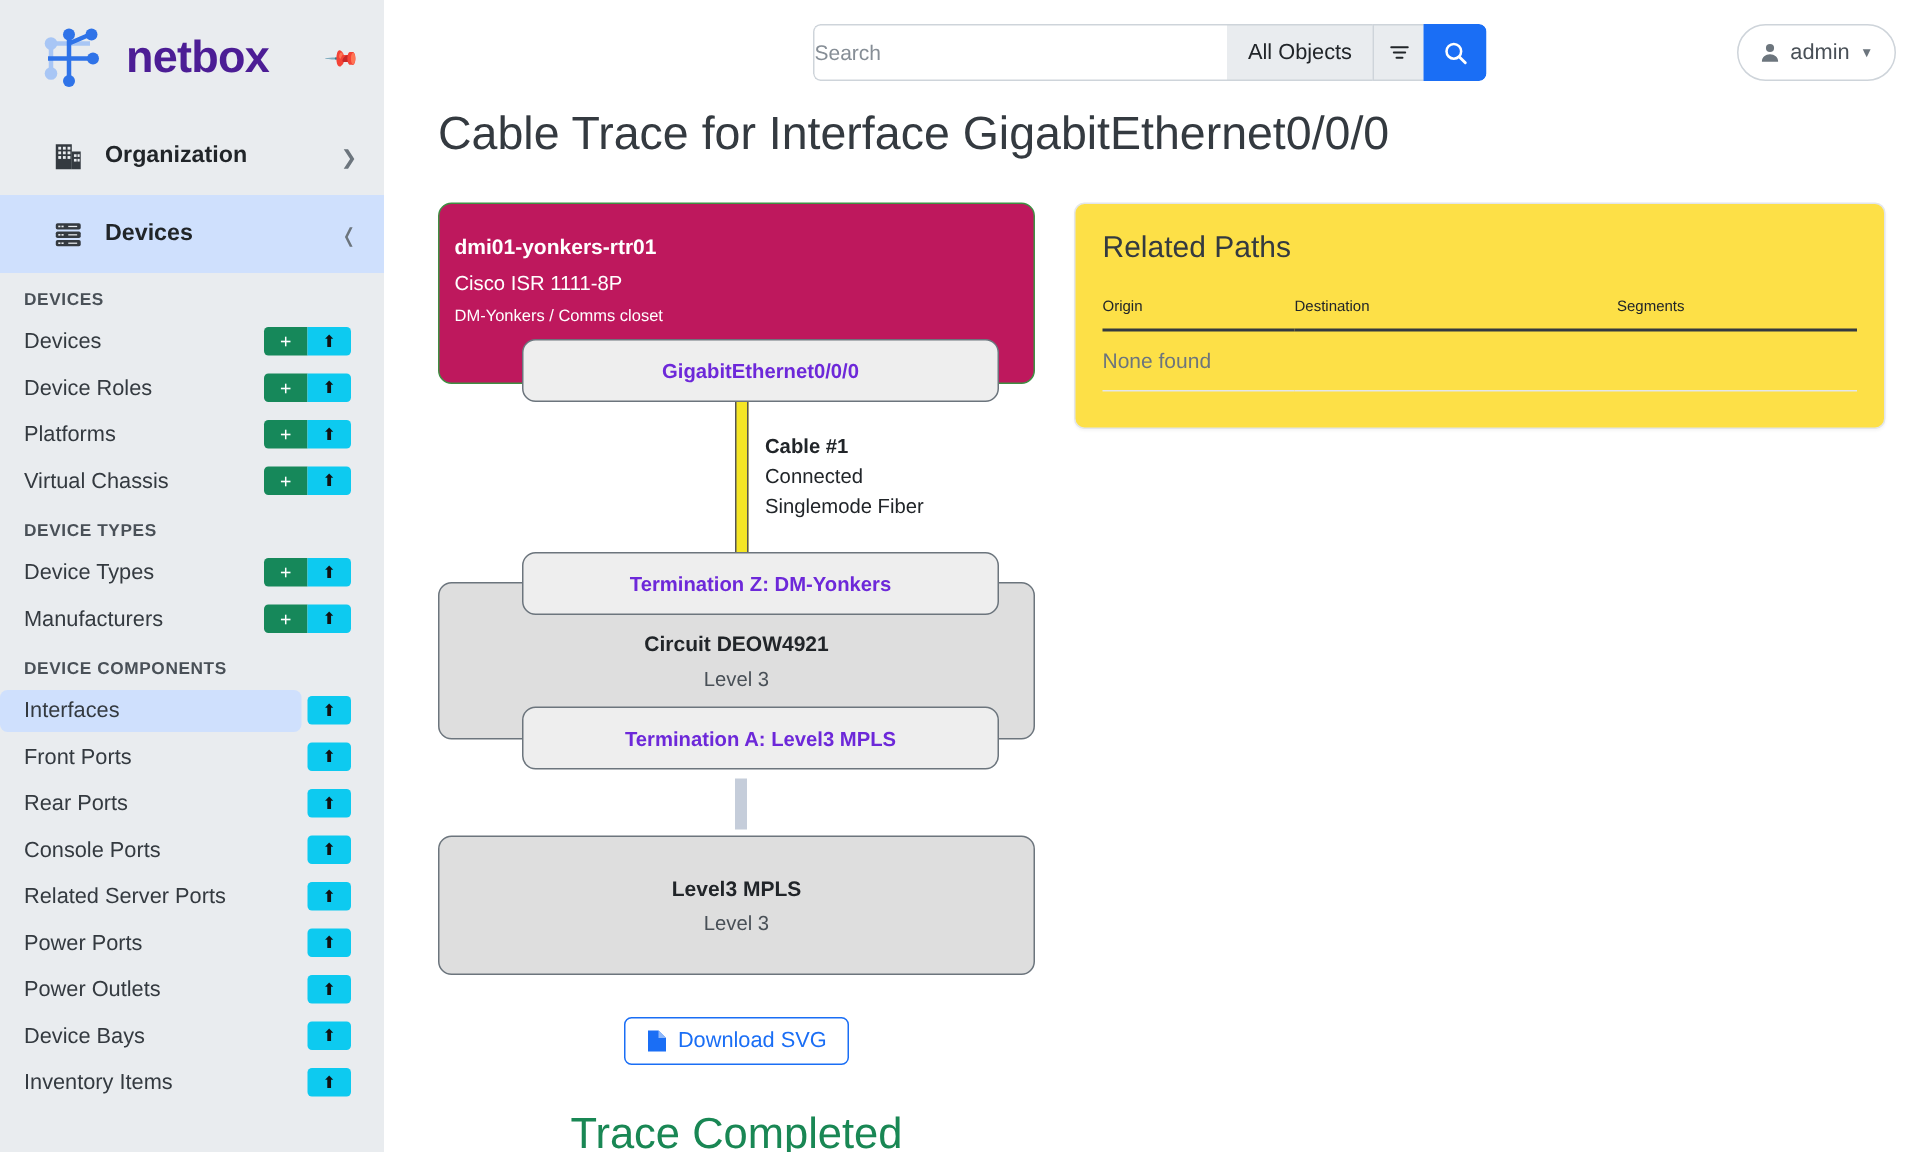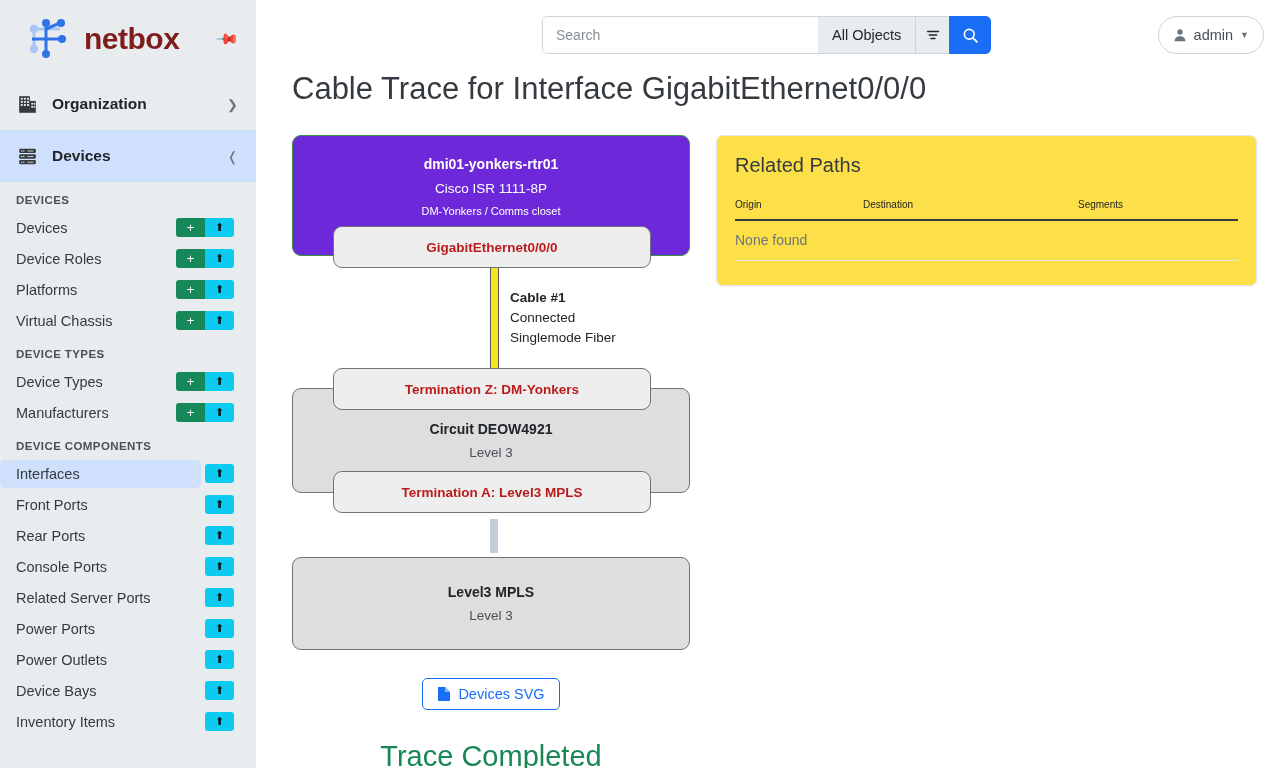--- a/index.html
+++ b/index.html
@@ -25,21 +25,21 @@
     display: flex; align-items: center;
     padding: 0 18px 0 22px;
     background: #e9ecef;
   }
   .brand-logo { display: flex; align-items: center; gap: 8px; flex: 1; }
   .pin-icon { color: #fd7e14; font-size: 15px; line-height: 1; transform: rotate(45deg); }
 
   .nav-group {
     display: flex; align-items: center;
     height: 52px;
-    padding: 0 18px 0 14px;
+    padding: 0 18px 0 32px;
     cursor: pointer;
     background: #e9ecef;
   }
   .nav-group.active { background: #cfe0fd; }
   .nav-group .g-icon {
     width: 26px; height: 26px; margin-right: 12px;
     display: flex; align-items: center; justify-content: center;
     color: #343a40;
   }
   .nav-group .g-label { font-size: 15.5px; font-weight: bold; color: #212529; flex: 1; }
@@ -82,21 +82,21 @@
   }
   .search-wrap {
     display: flex; align-items: stretch; height: 38px;
     margin: 0 auto 0 270px;
     border-radius: 5px; overflow: hidden;
   }
   .search-input {
     width: 276px; height: 38px;
     border: 1px solid #ced4da; border-right: none;
     border-radius: 5px 0 0 5px;
-    padding: 0 13px; font-size: 14px; color: #212529;
+    padding: 0 0; font-size: 14px; color: #212529;
     outline: none; background: #fff;
   }
   .search-input::placeholder { color: #868e96; }
   .sel-objects {
     display: flex; align-items: center; padding: 0 14px;
     background: #e9ecef; border: 1px solid #ced4da; border-left: none; border-right: none;
     font-size: 14.5px; color: #212529; cursor: pointer; white-space: nowrap;
   }
   .filter-btn {
     display: flex; align-items: center; justify-content: center;
@@ -123,32 +123,32 @@
     padding: 0 0 0 36px; margin: 0 0 6px 0; line-height: 1.2;
   }
 
   .content { display: flex; padding: 22px 20px 0 36px; }
   .trace-col { width: 400px; min-width: 400px; }
   .paths-col { flex: 1; padding-left: 24px; padding-right: 3px; }
 
   
   .trace { position: relative; width: 398px; }
   .node-device {
-    background: #6d28d9; border: 1px solid #3f8f43; border-radius: 9px;
-    padding: 20px 10px 38px 10px; text-align: center; color: #fff;
+    background: #be185d; border: 1px solid #3f8f43; border-radius: 9px;
+    padding: 20px 10px 38px 10px; color: #fff;
   }
   .node-device .n1 { font-size: 14px; font-weight: bold; margin-bottom: 9px; }
   .node-device .n2 { font-size: 13.5px; margin-bottom: 9px; }
   .node-device .n3 { font-size: 11px; }
 
   .term-box {
     background: #eeeeee; border: 1px solid #6c757d; border-radius: 9px;
-    height: 42px; width: 318px; margin-left: 41px;
+    height: 42px; width: 318px; margin-left: 56px;
     display: flex; align-items: center; justify-content: center;
-    font-size: 13.5px; font-weight: bold; color: #b91c1c;
+    font-size: 13.5px; font-weight: bold; color: #6d28d9;
     position: relative; z-index: 3;
   }
   .pull-up { margin-top: -30px; }
 
   .cable-zone { position: relative; height: 100px; }
   .cable-line {
     position: absolute; left: 198px; top: 0; width: 9px; height: 100px;
     background: #f5e625; border-left: 1px solid #555; border-right: 1px solid #555;
   }
   .cable-text { position: absolute; left: 218px; top: 22px; text-align: left; }
@@ -223,21 +223,21 @@
           <g stroke="#2f73e8" stroke-width="3" fill="none">
             <path d="M24 6 L24 36 M10 22 L40 22 M24 12 L38 6"></path>
           </g>
           <circle cx="12" cy="12" r="4.2" fill="#a8c6f5"></circle>
           <circle cx="12" cy="32" r="4.2" fill="#a8c6f5"></circle>
           <circle cx="24" cy="6" r="4" fill="#2f73e8"></circle>
           <circle cx="39" cy="6" r="4" fill="#2f73e8"></circle>
           <circle cx="40" cy="22" r="4" fill="#2f73e8"></circle>
           <circle cx="24" cy="37" r="4" fill="#2f73e8"></circle>
         </svg>
-        <span style="font-size:30px;font-weight:bold;color:#7f1d1d;letter-spacing:-0.5px;">netbox</span>
+        <span style="font-size:30px;font-weight:bold;color:#4c1d95;letter-spacing:-0.5px;">netbox</span>
       </div>
       <span class="pin-icon">📌</span>
     </div>
 
     <div class="nav-group">
       <span class="g-icon">
         <svg width="19" height="19" viewBox="0 0 16 16" fill="#343a40">
           <path d="M1 1h9v14H1z"></path>
             <path d="M10 5h5v10h-5z"></path>
           <g fill="#e9ecef">
@@ -461,21 +461,21 @@
             <div class="n1">Level3 MPLS</div>
             <div class="n2">Level 3</div>
           </div>
 
           <div class="dl-wrap">
             <button class="dl-btn">
               <svg width="14" height="16" viewBox="0 0 14 16">
                 <path d="M1 1h7l5 5v9H1z" fill="#1a6ef5"></path>
                 <path d="M8 1l5 5H8z" fill="#8fb8fa"></path>
               </svg>
-              <span>Devices SVG</span>
+              <span>Download SVG</span>
             </button>
           </div>
 
           <div class="trace-status">Trace Completed</div>
         </div>
       </div>
 
       <div class="paths-col">
         <div class="card">
           <div class="card-title">Related Paths</div>

